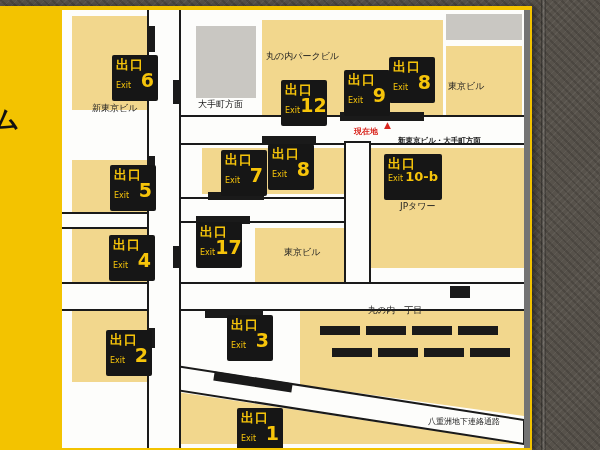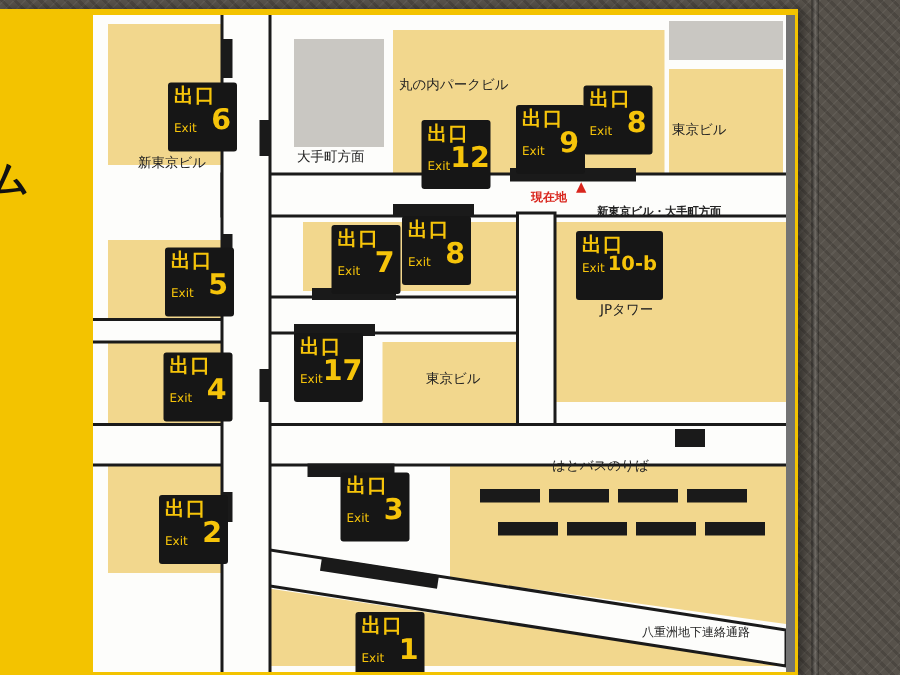--- a/index.html
+++ b/index.html
@@ -113,21 +113,21 @@
           <line x1="152" y1="366" x2="230" y2="378" stroke="var(--road-line)" stroke-width="9"></line>
         </g>
       </svg>
 
       <div class="lbl p-park">丸の内パークビル</div>
       <div class="lbl p-ichigokan">大手町方面</div>
       <div class="lbl p-mitsubishi">東京ビル</div>
       <div class="lbl p-shintokyo">新東京ビル</div>
       <div class="lbl p-jptower">JPタワー</div>
       <div class="lbl p-tokyobldg">東京ビル</div>
-      <div class="lbl p-hatobus">はとバスのりば</div>
+      <div class="lbl p-hatobus">丸の内一丁目</div>
       <div class="lbl p-yaesu">八重洲地下連絡通路</div>
       <div class="lbl p-genzaichi">現在地</div>
       <div class="lbl p-marker">▲</div>
       <div class="lbl p-direction">新東京ビル・大手町方面</div>
 
       <div class="exit p-e6">
         <span class="k">出口</span>
         <span class="r">
             <span class="e">Exit</span>
             <span class="n">6</span>

